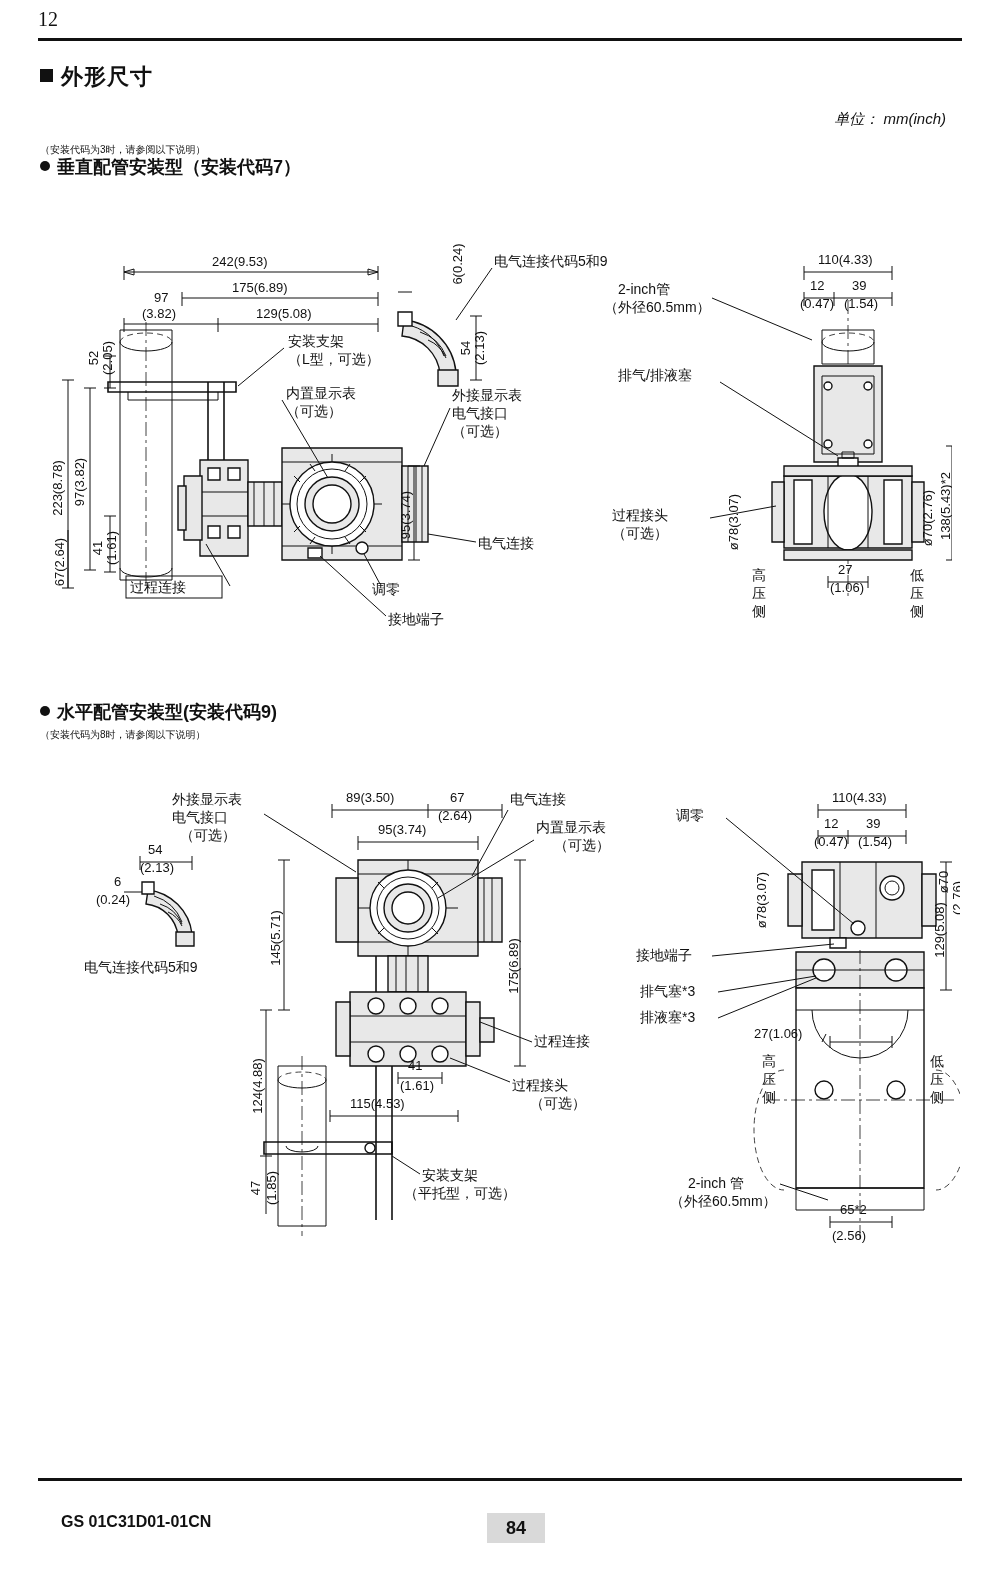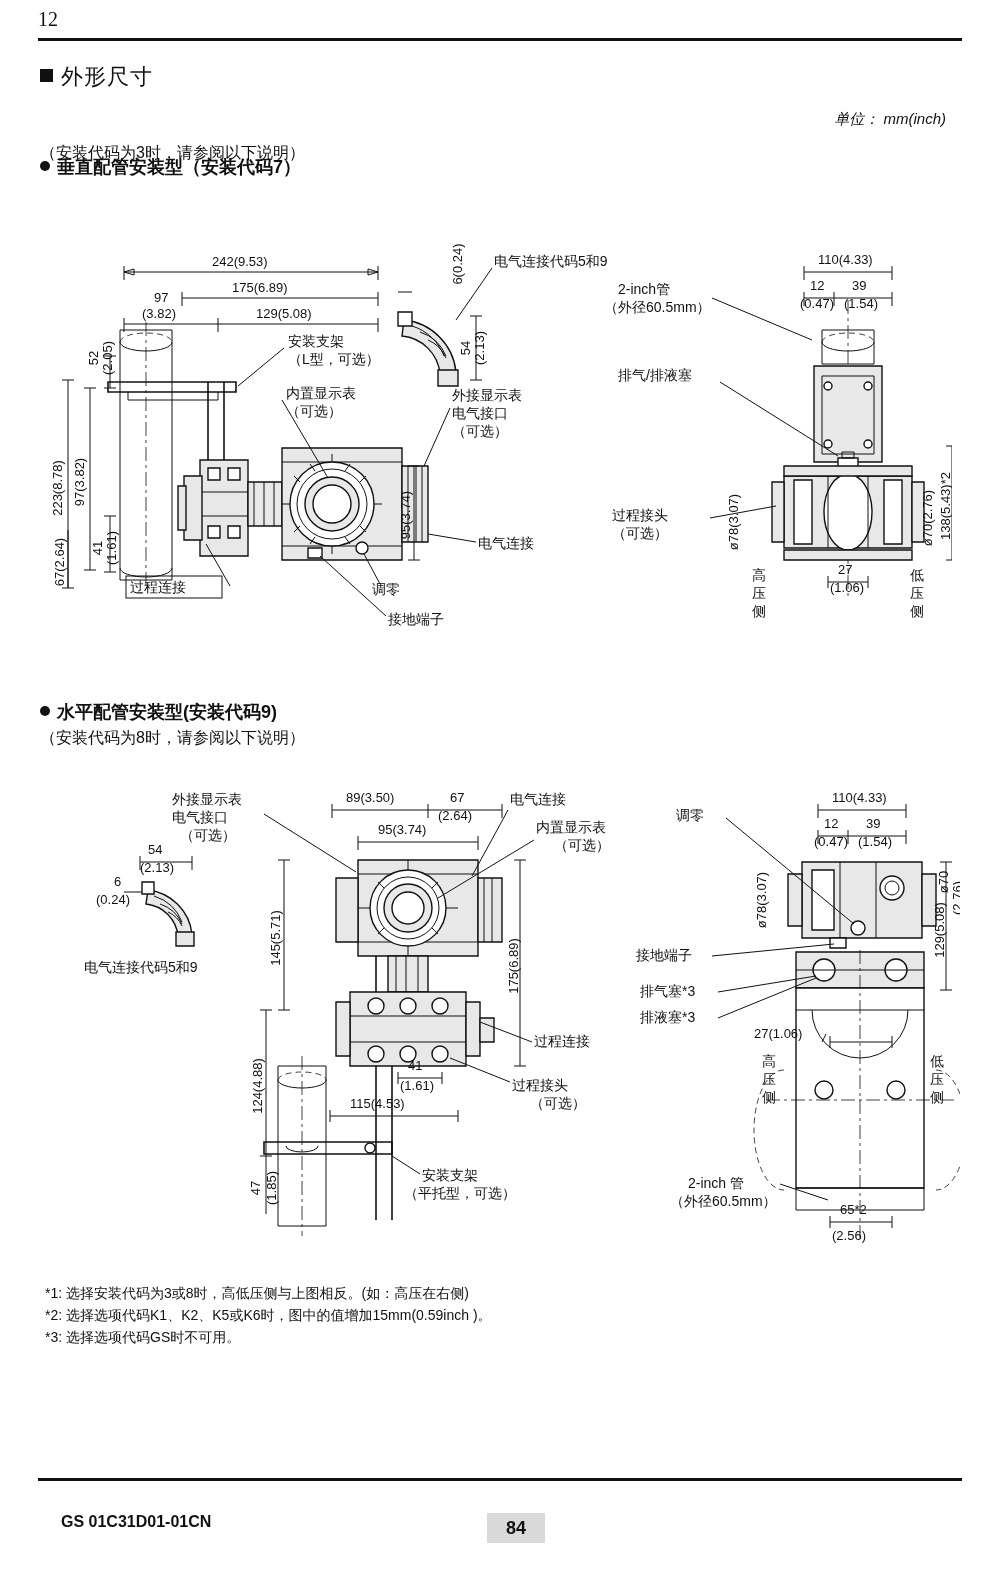--- a/index.html
+++ b/index.html
@@ -35,42 +35,42 @@
   .page-badge {
     position:absolute; left:487px; top:1507px;
     width:58px; height:30px; background:#d9d9d9;
     display:flex; align-items:center; justify-content:center;
     font-size:18px; font-weight:bold;margin-top:6px;
   }
 
   
   .sec-title {
     position:absolute; left:40px; top:62px;
-    font-size:22px; font-weight:normal;
+    font-size:22px; font-weight:bold;
     letter-spacing:1px;
   }
   .sec-title .sq {
     display:inline-block; width:13px; height:13px; background:#111;
     margin-right:8px; vertical-align:2px;
   }
   .unit-note {
     position:absolute; right:54px; top:110px;
     font-size:15px;
     font-style:italic;
   }
 
   .bullet-head {
     position:absolute; font-size:18px; font-weight:bold;
   }
   .bullet-head .dot {
     display:inline-block; width:10px; height:10px; border-radius:50%;
     background:#111; margin-right:7px; vertical-align:2px;
   }
   .bullet-sub {
-    position:absolute; font-size:16px;
+    position:absolute; font-size:10px;
   }
   #h1 { left:40px; top:115px;margin-top:40px; }
   #h1s { left:40px; top:143px; }
   #h2 { left:40px; top:700px; }
   #h2s { left:40px; top:728px; }
 
   
   .footnotes {
     position:absolute; left:45px; top:1282px;
     font-size:14px; line-height:22px;
@@ -521,23 +521,18 @@
 
     <text class="lbl-cn" x="722" y="296">高</text>
     <text class="lbl-cn" x="722" y="314">压</text>
     <text class="lbl-cn" x="722" y="332">侧</text>
     <text class="lbl-cn" x="890" y="296">低</text>
     <text class="lbl-cn" x="890" y="314">压</text>
     <text class="lbl-cn" x="890" y="332">侧</text>
   </svg>
   </div>
 
-  <div class="footnotes">
-    <div>*1: 选择安装代码为3或8时，高低压侧与上图相反。(如：高压在右侧)</div>
-    <div>*2: 选择选项代码K1、K2、K5或K6时，图中的值增加15mm(0.59inch )。</div>
-    <div>*3: 选择选项代码GS时不可用。</div>
-  </div>
 
   <div class="rule-bottom"></div>
   <div class="doc-code">GS 01C31D01-01CN</div>
   <div class="page-badge">84</div>
 
 </div>
 
 </body></html>

